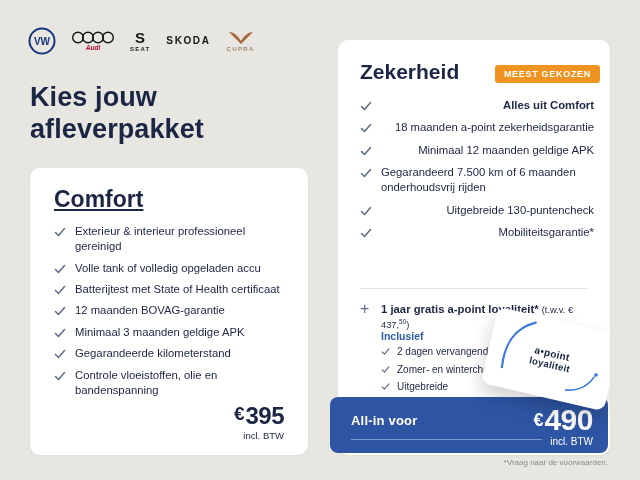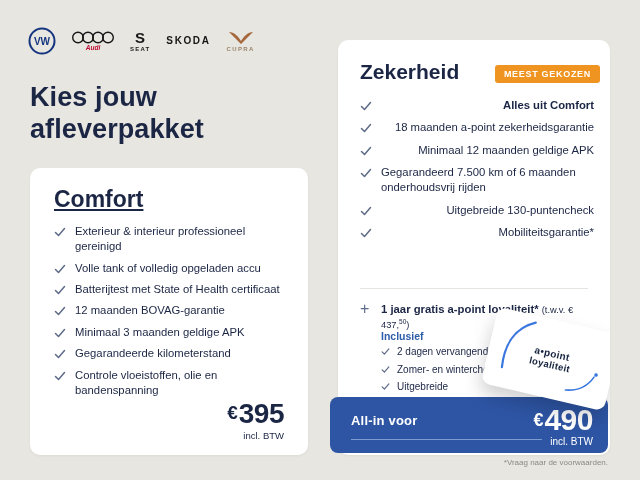--- a/index.html
+++ b/index.html
@@ -26,21 +26,21 @@
   .comfort h2{position:absolute;left:24px;top:18px;font-size:23px;text-decoration:underline;}
   .feature-list{list-style:none;margin:0;padding:0;position:absolute;left:24px;top:56px;right:14px;}
   .feature-list li{display:flex;gap:9px;margin-bottom:6px;
     font-size:11.3px;line-height:1.36;font-weight:500;color:#1b2544;}
   .feature-list li .chk{flex:0 0 12px;margin-top:2px;}
   .feature-list li.bold span{font-weight:700;}
 
   .price-block{position:absolute;right:24px;bottom:14px;text-align:right;color:#1b2544;}
   .amount{display:flex;align-items:baseline;justify-content:flex-end;font-weight:700;}
   .amount .cur{font-size:19px;position:relative;top:-4px;margin-right:1px;}
-  .amount .num{font-size:28px;letter-spacing:-.5px;}
+  .amount .num{font-size:24px;letter-spacing:-.5px;}
   .price-note{font-size:9.5px;font-weight:500;margin-top:0;}
 
   
   .zeker{left:338px;top:40px;width:272px;height:415px;}
   .zeker h2{position:absolute;left:22px;top:20px;font-size:21px;}
   .badge{position:absolute;top:25px;right:10px;background:#ef9321;color:#fff;
     font-size:9px;font-weight:700;letter-spacing:.7px;padding:4px 9px;border-radius:3px;}
   .zeker .feature-list{left:22px;top:58px;right:16px;}
   .zeker .feature-list li{margin-bottom:7px;justify-content:space-between;}
 

